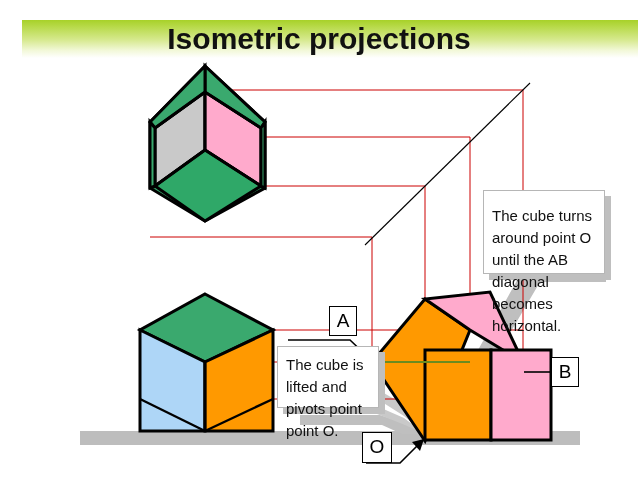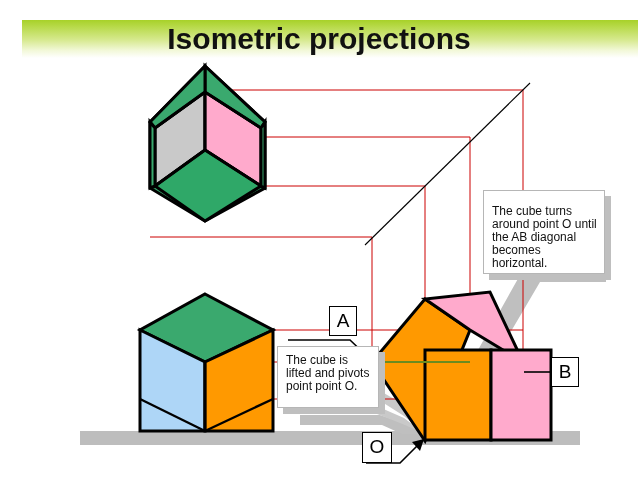--- a/index.html
+++ b/index.html
@@ -10,22 +10,22 @@
 
   
   #banner{position:absolute;left:22px;top:20px;width:616px;height:38px;
           background:linear-gradient(to bottom,#a7d129 0%,#b8da4a 18%,#d6e98e 52%,#f2f8d8 80%,#ffffff 100%);}
   #title{position:absolute;left:0;top:18px;width:638px;height:42px;
          text-align:center;font-size:30px;font-weight:bold;color:#111111;
          line-height:42px;letter-spacing:0px;}
 
   
   .callout{position:absolute;background:#ffffff;border:1px solid #b6b6b6;
-           box-shadow:6px 6px 0 0 #bfbfbf;font-size:12px;color:#111111;
-           line-height:13px;padding:6px 7px 6px 8px;box-sizing:border-box;}
+           box-shadow:6px 6px 0 0 #bfbfbf;font-size:15px;color:#111111;
+           line-height:22px;padding:6px 7px 6px 8px;box-sizing:border-box;}
   #callout-turn{left:483px;top:190px;width:122px;height:84px;padding-top:14px;}
   #callout-lift{left:277px;top:346px;width:102px;height:62px;padding-top:7px;}
 
   
   .letterbox{position:absolute;background:#ffffff;border:1.6px solid #000000;
              font-size:19px;color:#000000;text-align:center;box-sizing:border-box;}
   #label-A{left:329px;top:306px;width:28px;height:30px;line-height:27px;}
   #label-B{left:551px;top:357px;width:28px;height:30px;line-height:27px;}
   #label-O{left:362px;top:432px;width:30px;height:31px;line-height:28px;}
 </style>

